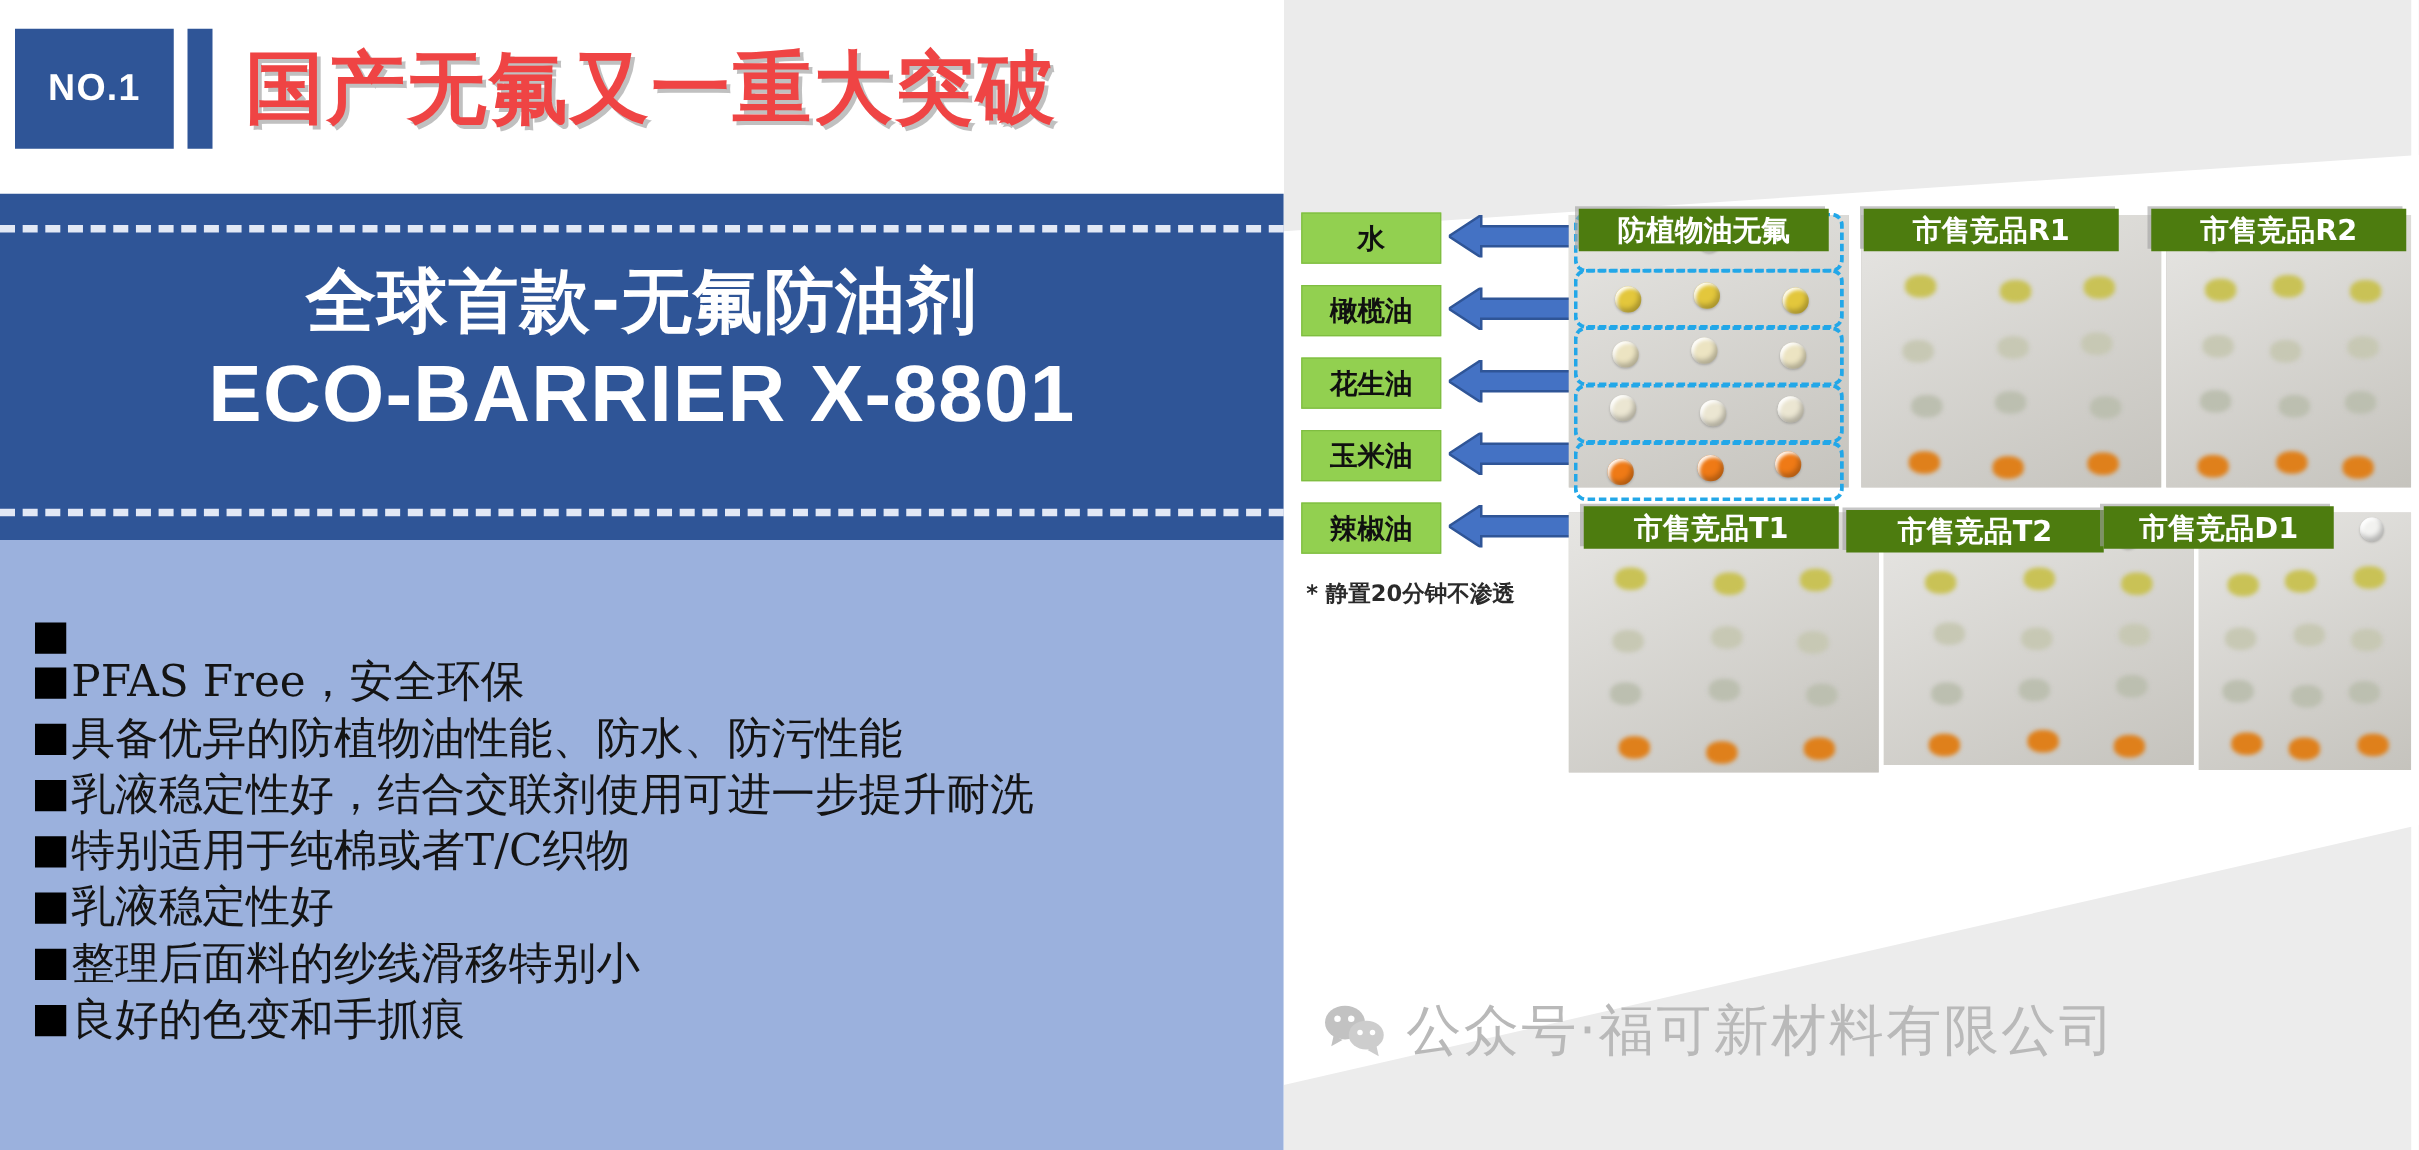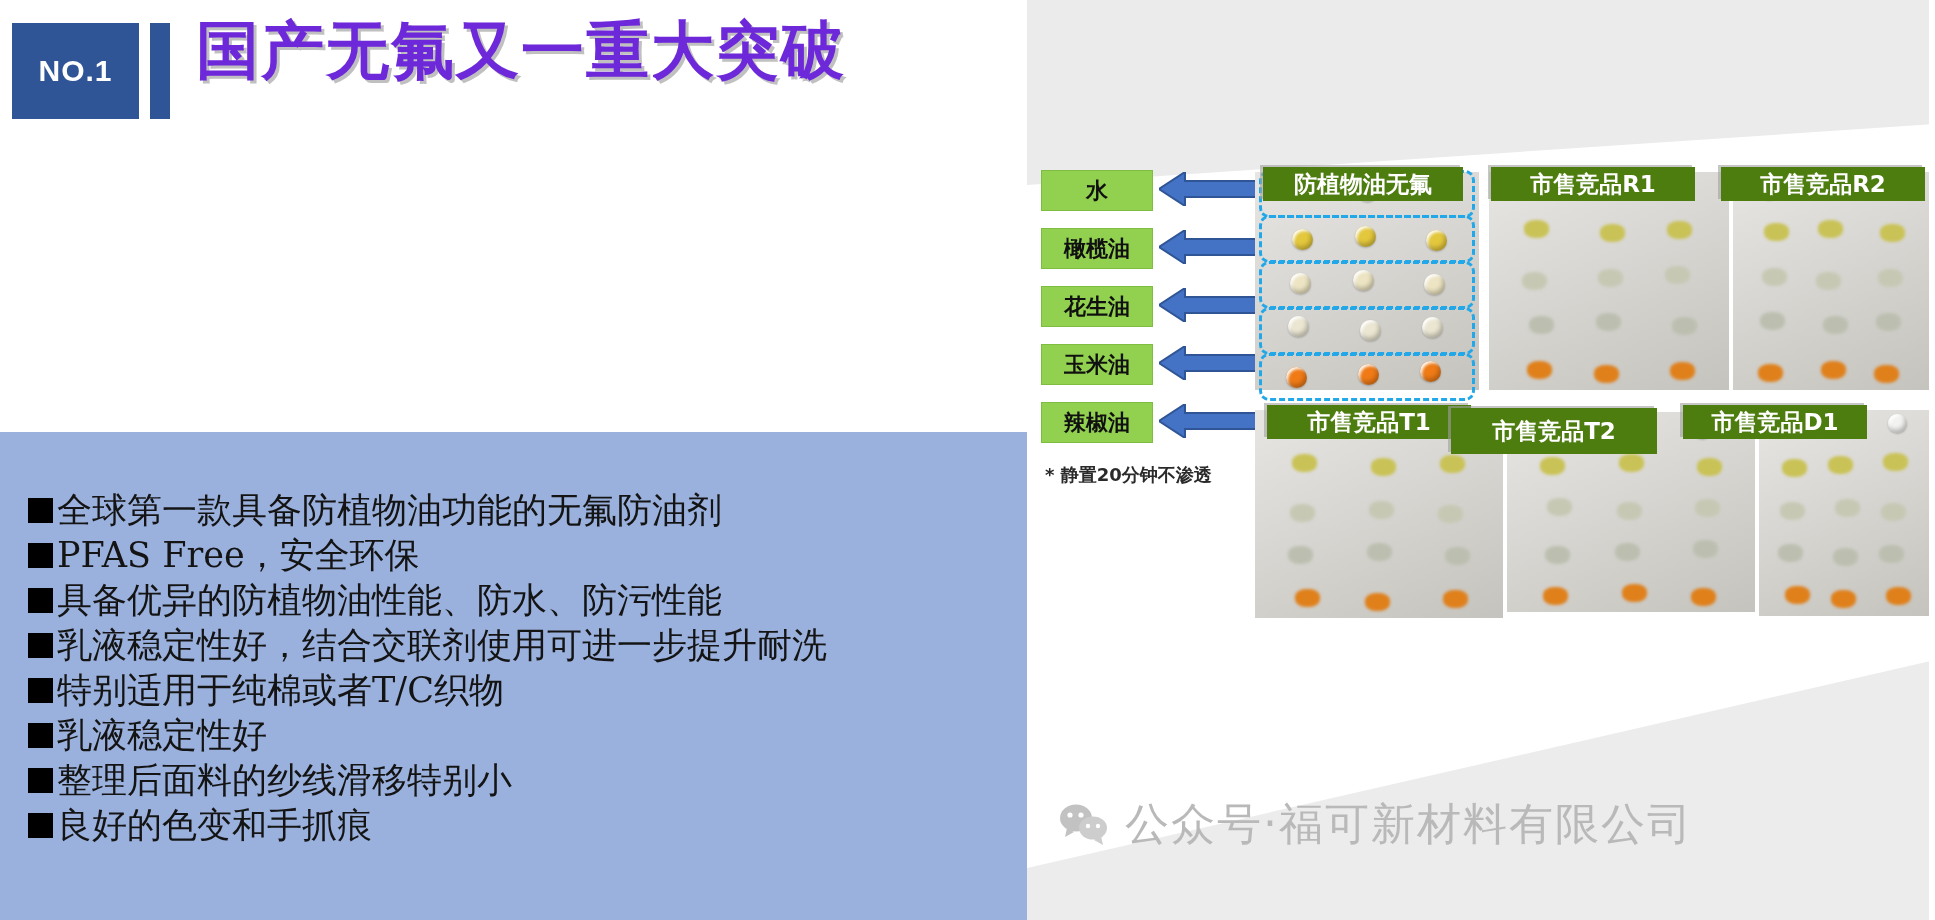--- a/index.html
+++ b/index.html
@@ -47,26 +47,26 @@
     justify-content: center;
   }
   .badge-bar {
     position: absolute;
     left: 150px; top: 23px;
     width: 20px; height: 96px;
     background: #2f5597;
   }
   .header-title {
     position: absolute;
-    left: 196px; top: 1px;
-    font-family: Liberation Mono, monospace;
+    left: 196px; top: 16px;
+    font-family: Liberation Sans, sans-serif;
     font-weight: bold;
     font-size: 63px;
     line-height: 110px;
-    color: #6d28d9;
+    color: #ef4444;
     letter-spacing: 2px;
     white-space: nowrap;
     text-shadow: 3px 3px 0 rgba(140,140,140,0.55);
   }
 
   
   .blue-band {
     position: absolute;
     left: 0; top: 155px;
     width: 1027px;
@@ -276,26 +276,33 @@
 <div id="slide">
 
   <div class="left-col">
 
     <div class="header-row">
       <div class="no-badge">NO.1</div>
       <div class="badge-bar"></div>
       <div class="header-title">国产无氟又一重大突破</div>
     </div>
 
+    <div class="blue-band">
+      <div class="dash-line dash-top"></div>
+      <div class="dash-line dash-bot"></div>
+      <div class="band-inner">
+        <div class="band-line1">全球首款-无氟防油剂</div>
+        <div class="band-line2">ECO-BARRIER X-8801</div>
+      </div>
+    </div>
 
     <div class="bullet-area">
       <div class="bullet-list" id="bullet-list">
           <div class="bullet-item">
             <span class="bullet-sq"></span>
-            <span>全球第一款具备防植物油功能的无氟防油剂</span>
           </div>
           <div class="bullet-item">
             <span class="bullet-sq"></span>
             <span> PFAS Free，安全环保</span>
           </div>
           <div class="bullet-item">
             <span class="bullet-sq"></span>
             <span>具备优异的防植物油性能、防水、防污性能</span>
           </div>
           <div class="bullet-item">
@@ -436,21 +443,21 @@
           <div class="dot flat" style="width: 25px; height: 18px; left: 35.1px; top: 93.5px; background: rgb(199, 200, 180);"></div>
           <div class="dot flat" style="width: 25px; height: 18px; left: 113.5px; top: 90.5px; background: rgb(199, 200, 180);"></div>
           <div class="dot flat" style="width: 25px; height: 18px; left: 182.9px; top: 94.5px; background: rgb(199, 200, 180);"></div>
           <div class="dot flat" style="width: 25px; height: 18px; left: 33.1px; top: 136.22px; background: rgb(188, 191, 176);"></div>
           <div class="dot flat" style="width: 25px; height: 18px; left: 111.5px; top: 133.22px; background: rgb(188, 191, 176);"></div>
           <div class="dot flat" style="width: 25px; height: 18px; left: 189.9px; top: 137.22px; background: rgb(188, 191, 176);"></div>
           <div class="dot flat" style="width: 25px; height: 18px; left: 40.1px; top: 178.94px; background: rgb(223, 128, 27);"></div>
           <div class="dot flat" style="width: 25px; height: 18px; left: 109.5px; top: 182.94px; background: rgb(223, 128, 27);"></div>
           <div class="dot flat" style="width: 25px; height: 18px; left: 187.9px; top: 179.94px; background: rgb(223, 128, 27);"></div>
         </div>
-        <div class="panel-title" style="left: 424px; top: 408px; width: 206px; height: 46px; text-align: right;">市售竞品T2</div>
+        <div class="panel-title" style="left: 450px; top: 408px; width: 206px; height: 34px; text-align: right;">市售竞品T2</div>
         <div class="panel" style="left: 480px; top: 412px; width: 248px; height: 200px;">
           <div class="panel-paper"></div>
           <div class="dot bead" style="width: 19px; height: 19px; left: 38.1px; top: 6.5px; background: rgb(242, 242, 240);"></div>
           <div class="dot bead" style="width: 19px; height: 19px; left: 116.5px; top: 3.5px; background: rgb(242, 242, 240);"></div>
           <div class="dot bead" style="width: 19px; height: 19px; left: 185.9px; top: 7.5px; background: rgb(242, 242, 240);"></div>
           <div class="dot flat" style="width: 25px; height: 18px; left: 33.1px; top: 44.5px; background: rgb(201, 194, 86);"></div>
           <div class="dot flat" style="width: 25px; height: 18px; left: 111.5px; top: 41.5px; background: rgb(201, 194, 86);"></div>
           <div class="dot flat" style="width: 25px; height: 18px; left: 189.9px; top: 45.5px; background: rgb(201, 194, 86);"></div>
           <div class="dot flat" style="width: 25px; height: 18px; left: 40.1px; top: 85.5px; background: rgb(199, 200, 180);"></div>
           <div class="dot flat" style="width: 25px; height: 18px; left: 109.5px; top: 89.5px; background: rgb(199, 200, 180);"></div>

